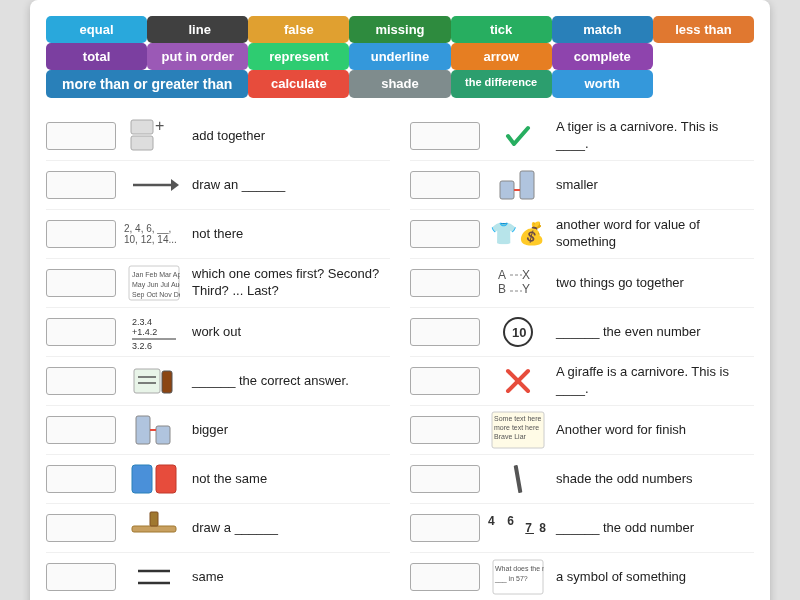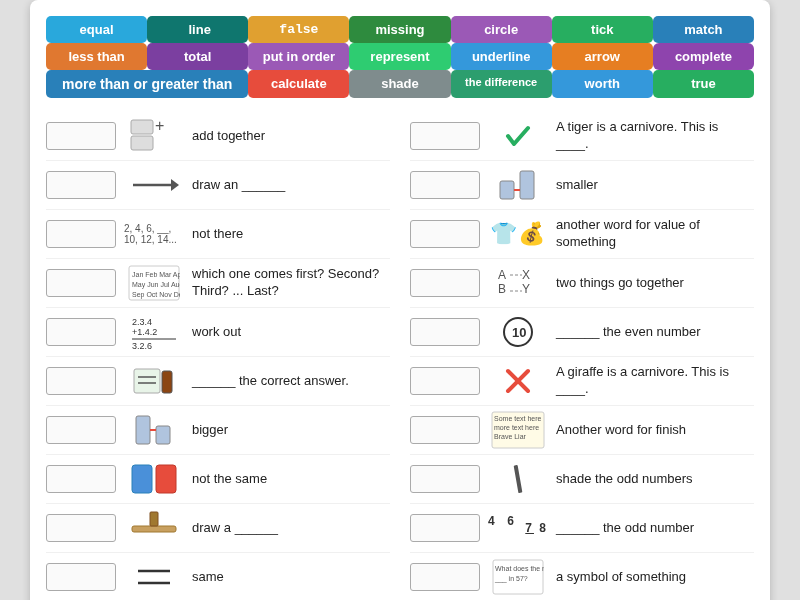--- a/index.html
+++ b/index.html
@@ -28,22 +28,22 @@
       color: white;
       font-weight: bold;
       font-size: 13px;
       text-align: center;
       padding: 6px 4px;
       border-radius: 5px;
       cursor: pointer;
     }
     
     .chip-equal { background: #29a8dc; }
-    .chip-line { background: #0f766e; padding-left: 8px; }
-    .chip-false { background: #e0a030; font-family: Liberation Mono, monospace; }
+    .chip-line { background: #404040; padding-left: 8px; }
+    .chip-false { background: #e0a030; }
     .chip-missing { background: #2e8b3e; }
     .chip-circle { background: #9b59b6; }
     .chip-tick { background: #27ae60; }
     .chip-match { background: #2980b9; }
     .chip-lessthan { background: #e07830; }
     .chip-total { background: #7b3fa0; }
     .chip-putinorder { background: #9b59b6; }
     .chip-represent { background: #2ecc71; }
     .chip-underline { background: #3498db; }
     .chip-arrow { background: #e67e22; }
@@ -98,38 +98,36 @@
 <body>
 
 <div class="card">
 
   <div class="word-bank">
 
     <div class="word-chip chip-equal">equal</div>
     <div class="word-chip chip-line">line</div>
     <div class="word-chip chip-false">false</div>
     <div class="word-chip chip-missing">missing</div>
-    <div class="word-chip chip-circle">circle</div>
     <div class="word-chip chip-tick">tick</div>
     <div class="word-chip chip-match">match</div>
 
     <div class="word-chip chip-lessthan">less than</div>
     <div class="word-chip chip-total">total</div>
     <div class="word-chip chip-putinorder">put in order</div>
     <div class="word-chip chip-represent">represent</div>
     <div class="word-chip chip-underline">underline</div>
     <div class="word-chip chip-arrow">arrow</div>
     <div class="word-chip chip-complete">complete</div>
 
     <div class="word-chip chip-morethan" style="grid-column: span 2; font-size:14px;">more than or greater than</div>
     <div class="word-chip chip-calculate">calculate</div>
     <div class="word-chip chip-shade">shade</div>
     <div class="word-chip chip-thediff" style="font-size:11px;">the difference</div>
     <div class="word-chip chip-worth">worth</div>
-    <div class="word-chip chip-true">true</div>
   </div>
 
   <div class="content">
 
     <div>
 
       <div class="clue-row">
         <input class="answer-box" type="text" style="">
         <div class="clue-image">
           <svg width="50" height="36" viewBox="0 0 50 36">

